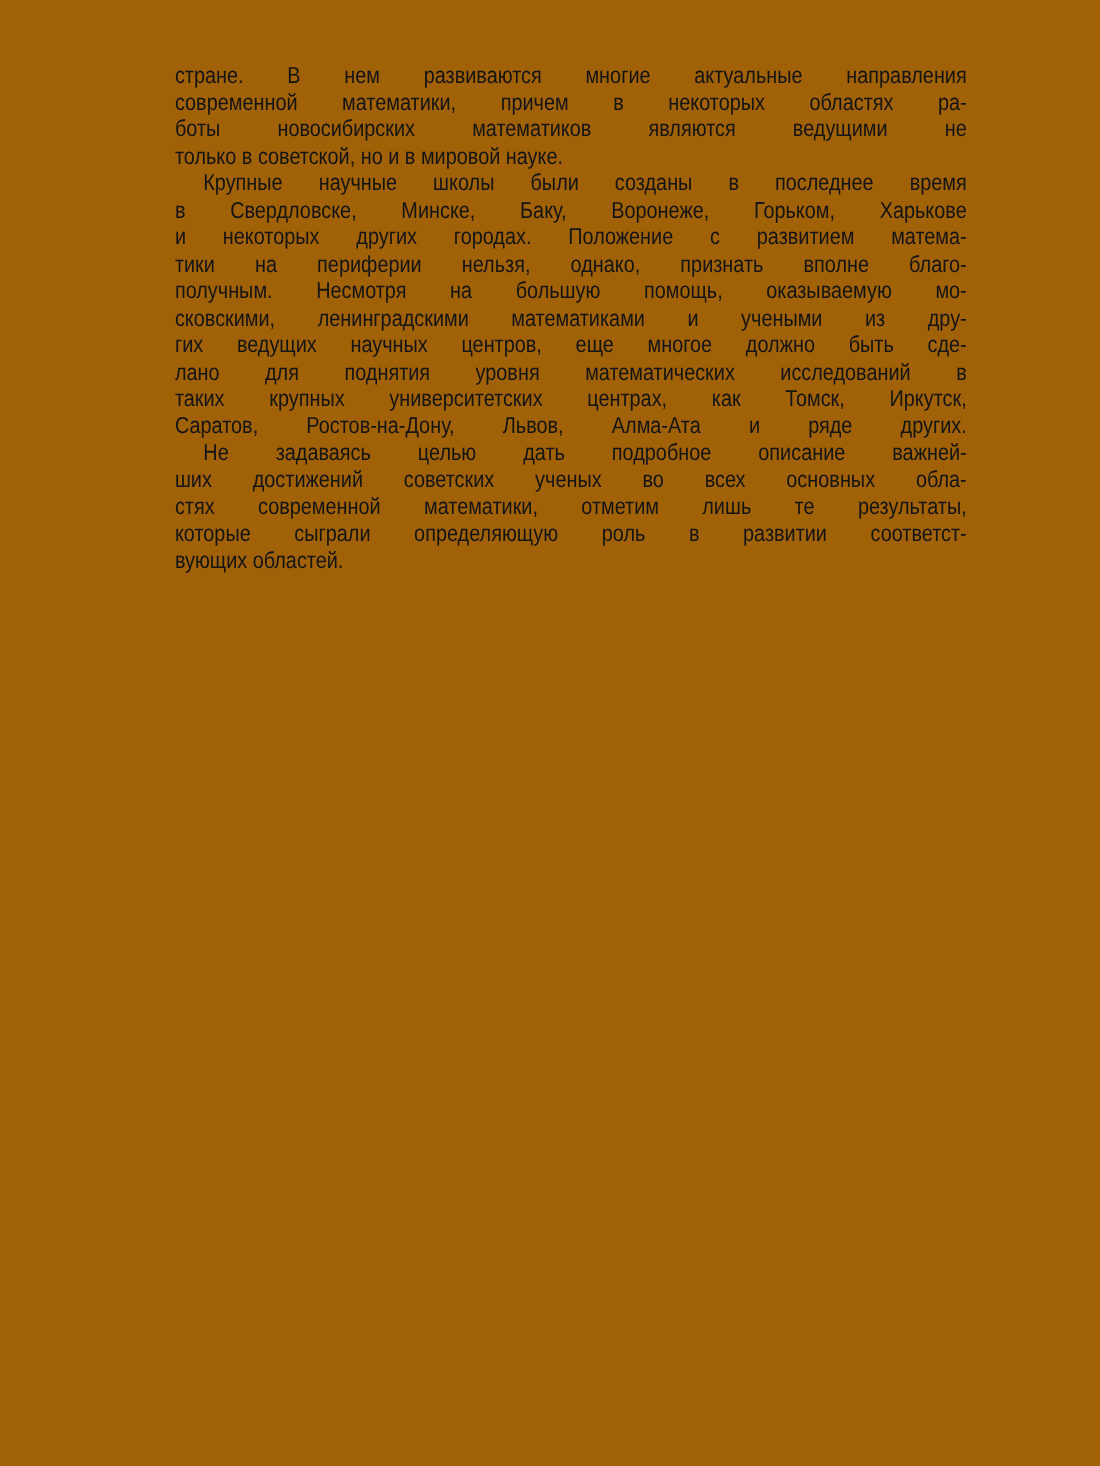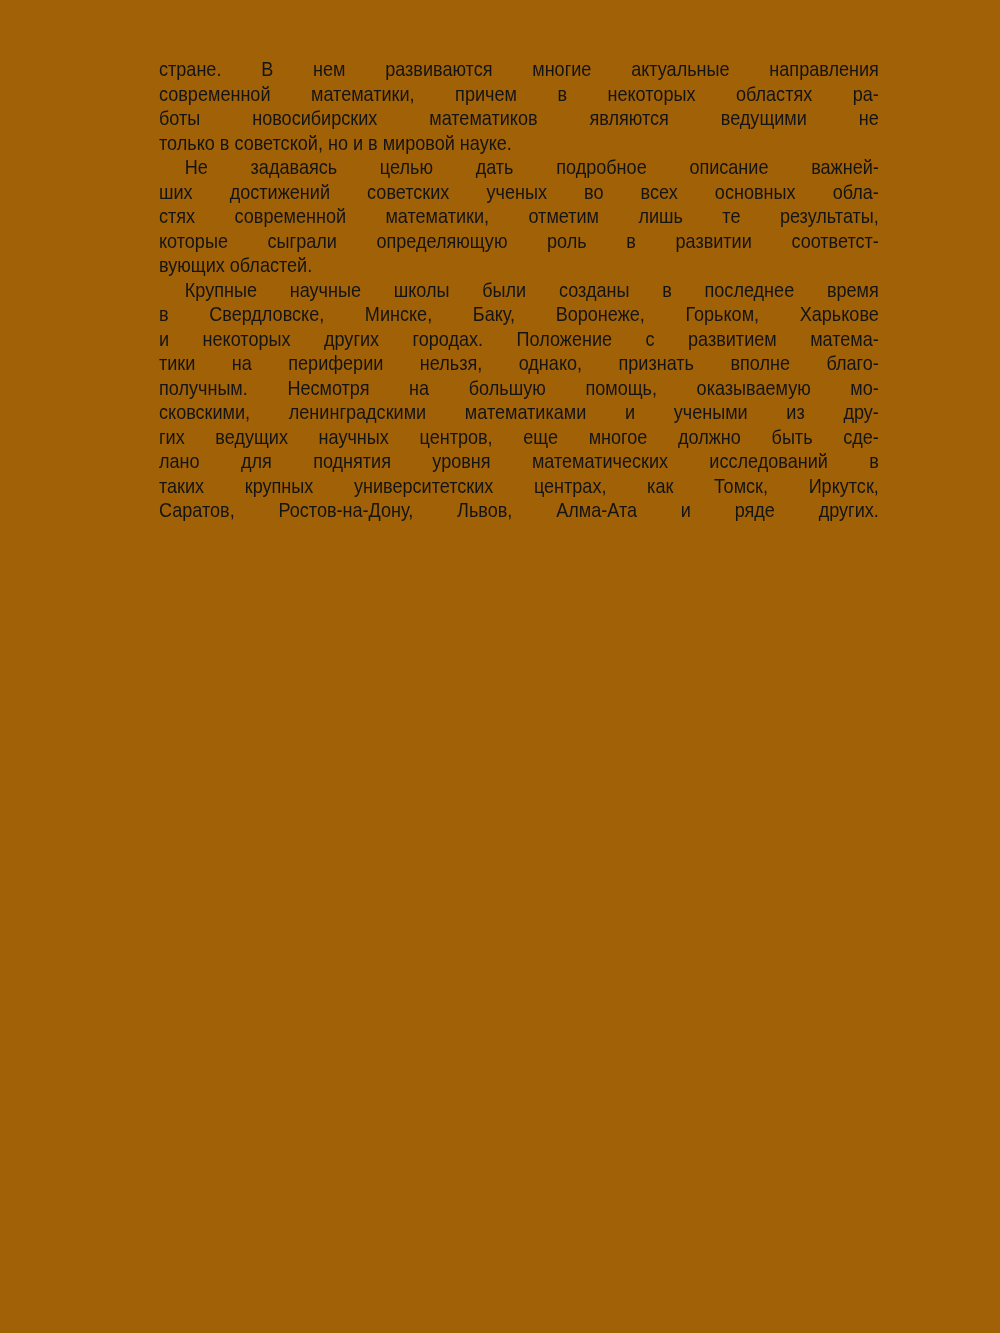--- a/index.html
+++ b/index.html
@@ -56,34 +56,34 @@
   <div class="text-block">
 
     <div class="paragraph">
       <span class="line">стране. В нем развиваются многие актуальные направления</span>
       <span class="line">современной математики, причем в некоторых областях ра-</span>
       <span class="line">боты новосибирских математиков являются ведущими не</span>
       <span class="line last">только в советской, но и в мировой науке.</span>
     </div>
 
     <div class="paragraph">
-      <span class="line indent">Не задаваясь целью дать подробное описание важней-</span>
-      <span class="line">ших достижений советских ученых во всех основных обла-</span>
-      <span class="line">стях современной математики, отметим лишь те результаты,</span>
-      <span class="line">которые сыграли определяющую роль в развитии соответст-</span>
-      <span class="line last">вующих областей.</span>
-    </div>
-
-    <div class="paragraph">
       <span class="line indent">Крупные научные школы были созданы в последнее время</span>
       <span class="line">в Свердловске, Минске, Баку, Воронеже, Горьком, Харькове</span>
       <span class="line">и некоторых других городах. Положение с развитием матема-</span>
       <span class="line">тики на периферии нельзя, однако, признать вполне благо-</span>
       <span class="line">получным. Несмотря на большую помощь, оказываемую мо-</span>
       <span class="line">сковскими, ленинградскими математиками и учеными из дру-</span>
       <span class="line">гих ведущих научных центров, еще многое должно быть сде-</span>
       <span class="line">лано для поднятия уровня математических исследований в</span>
       <span class="line">таких крупных университетских центрах, как Томск, Иркутск,</span>
       <span class="line">Саратов, Ростов-на-Дону, Львов, Алма-Ата и ряде других.</span>
     </div>
 
+    <div class="paragraph">
+      <span class="line indent">Не задаваясь целью дать подробное описание важней-</span>
+      <span class="line">ших достижений советских ученых во всех основных обла-</span>
+      <span class="line">стях современной математики, отметим лишь те результаты,</span>
+      <span class="line">которые сыграли определяющую роль в развитии соответст-</span>
+      <span class="line last">вующих областей.</span>
+    </div>
+
   </div>
 </div>
 
 </body></html>

